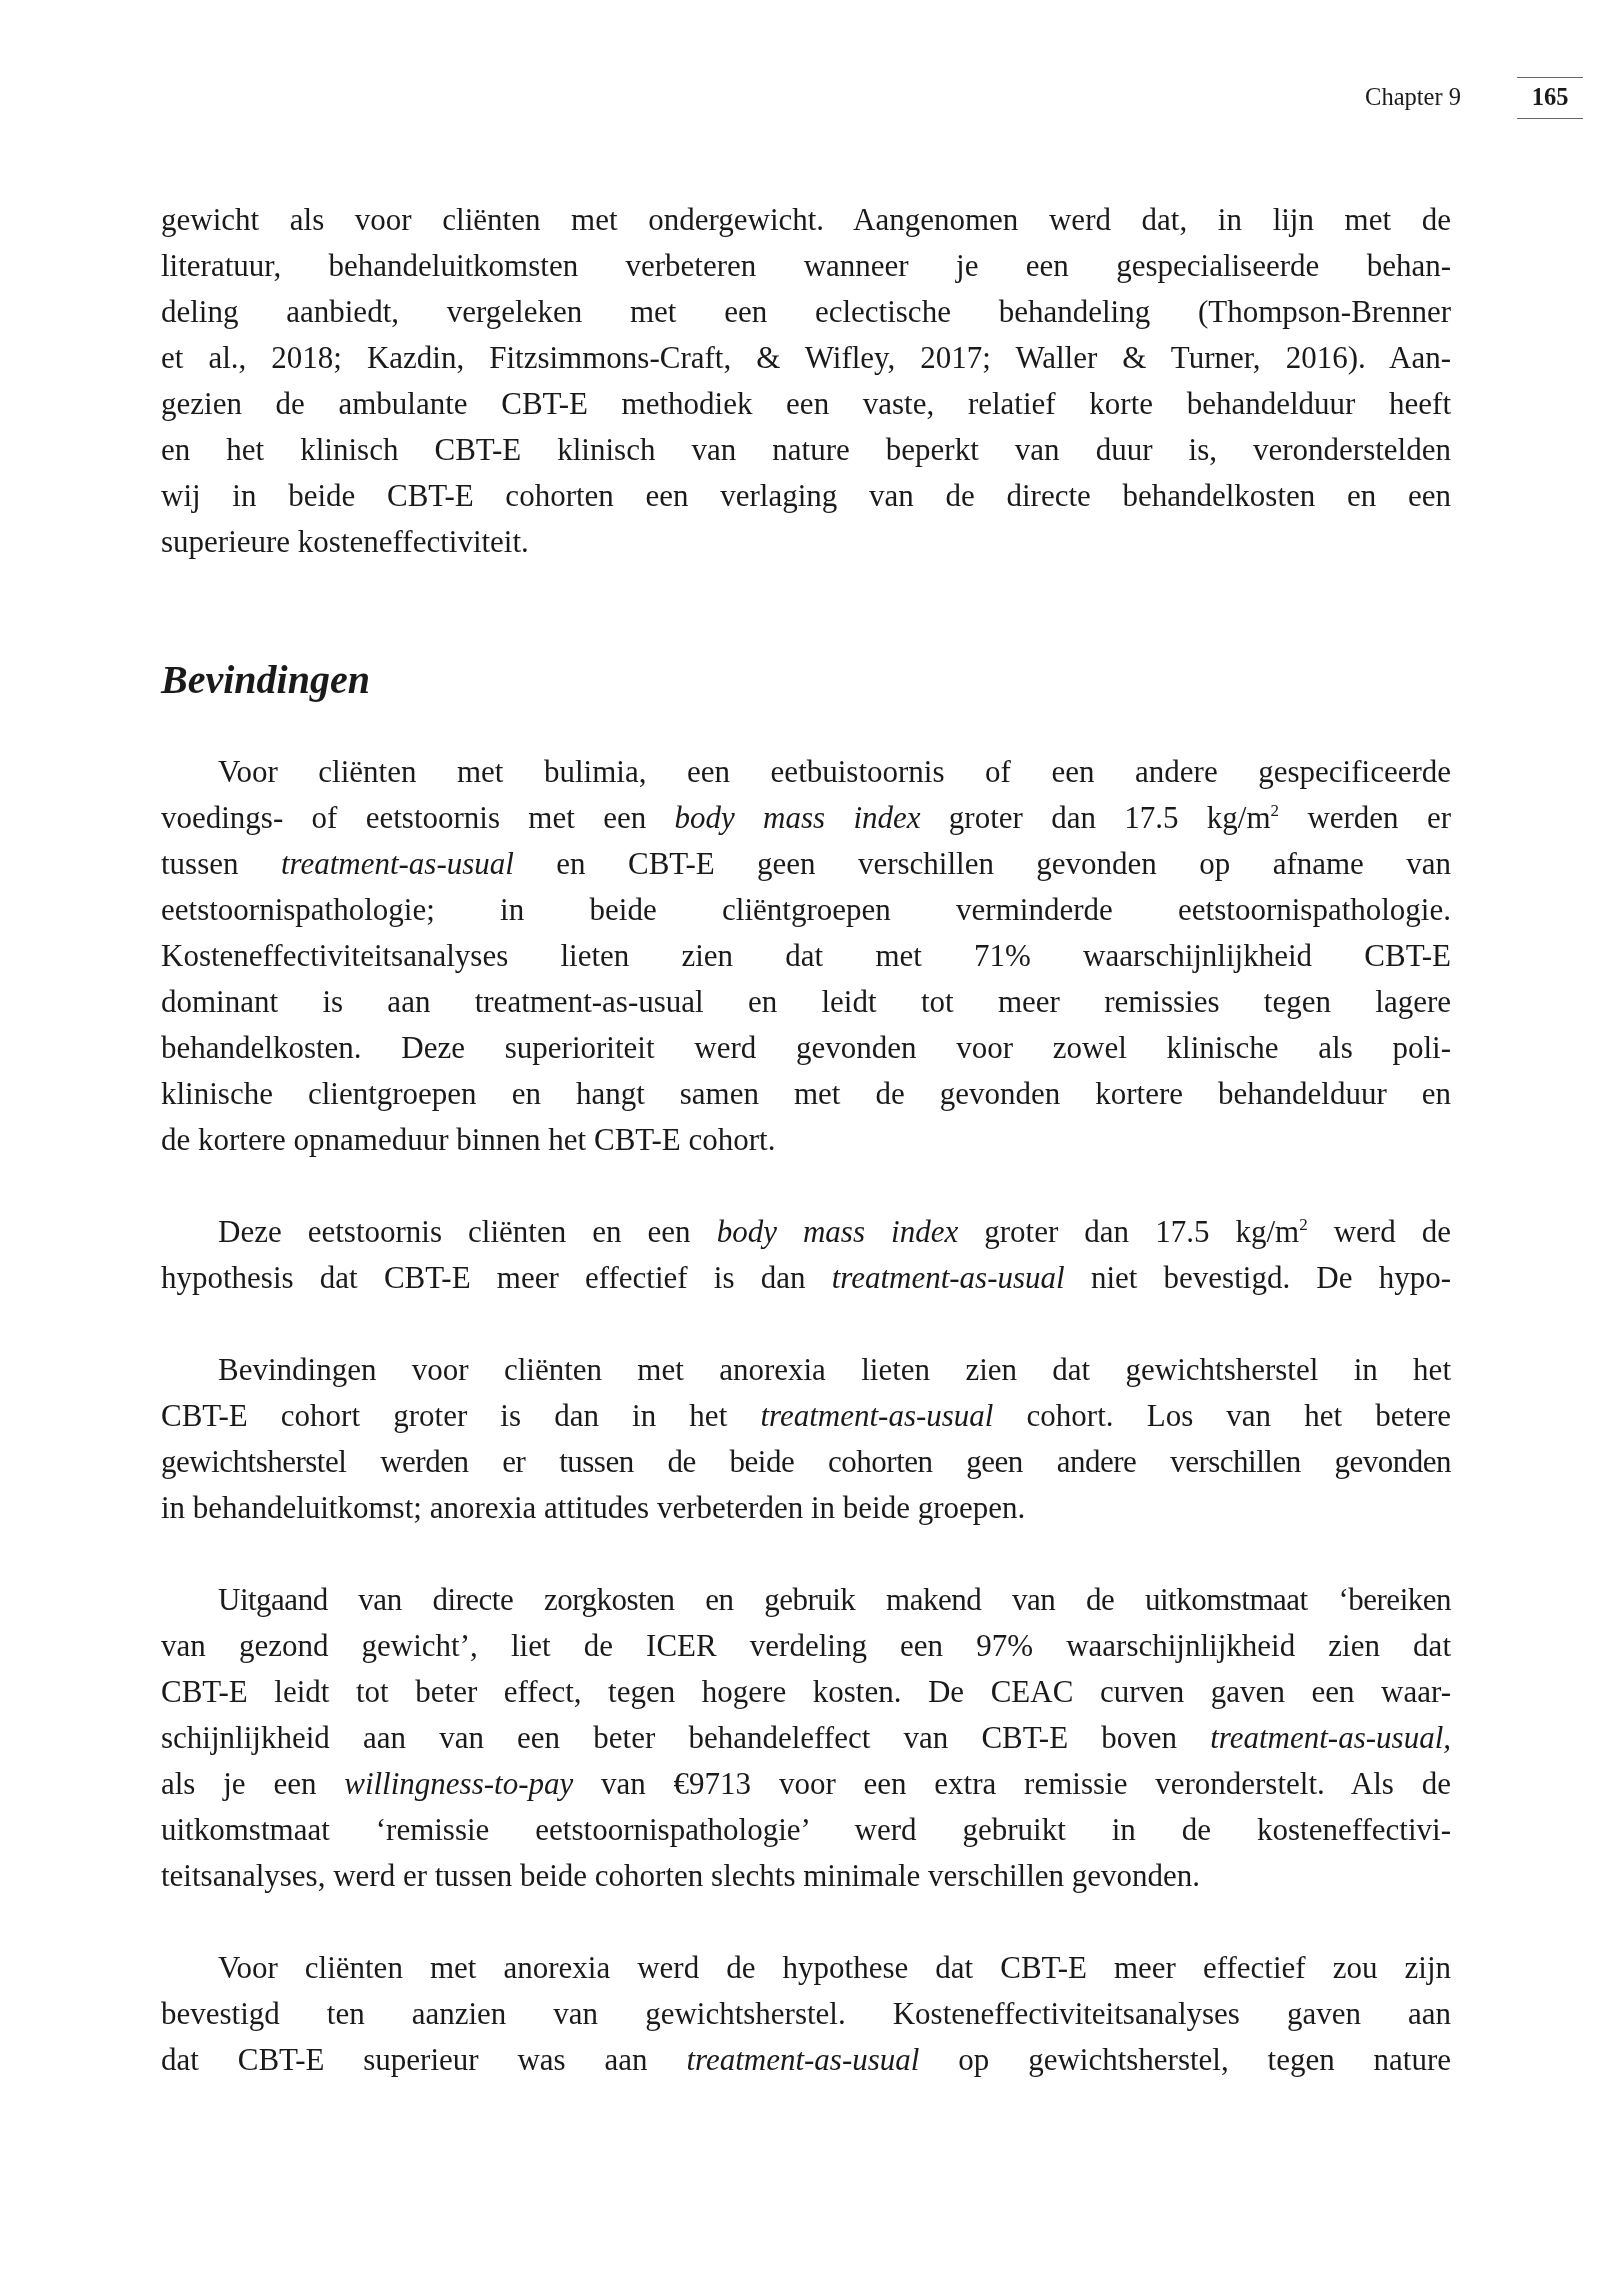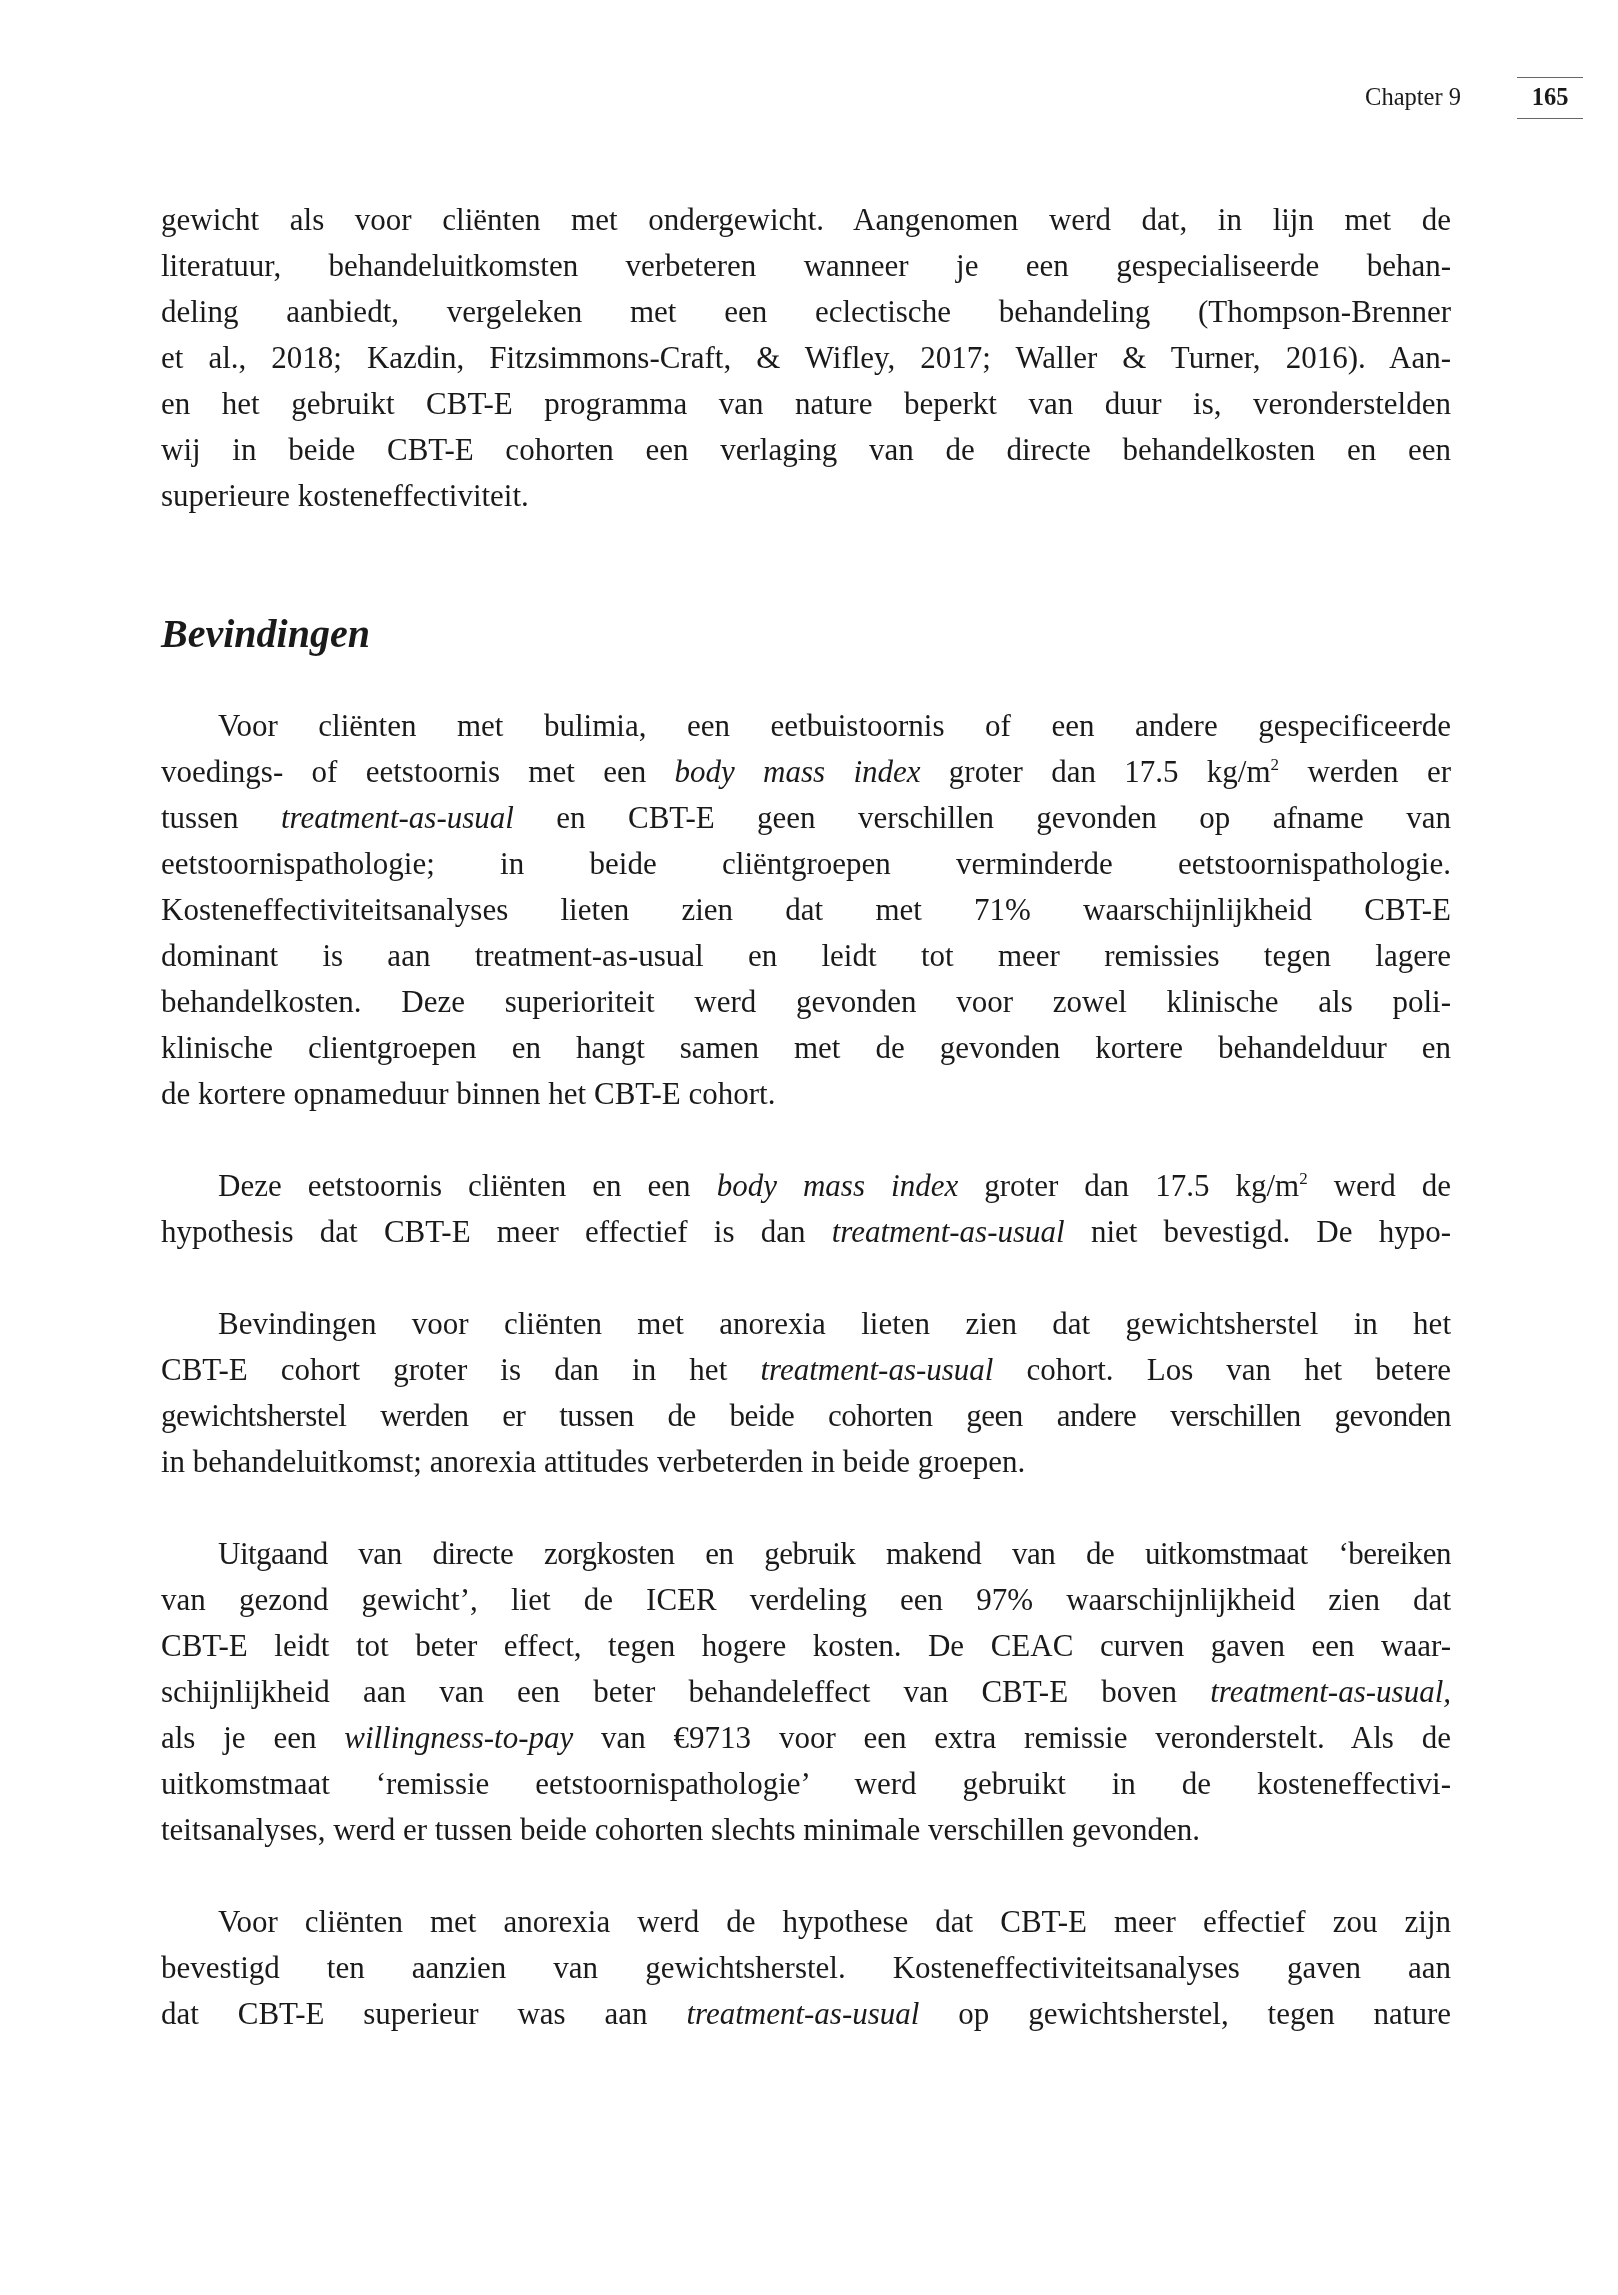--- a/index.html
+++ b/index.html
@@ -32,21 +32,22 @@
   <span class="pagenum">165</span>
 </div>
 
 <div class="body">
 
   <div>
     <div class="line" style="white-space: normal;"><span>gewicht als voor cliënten met ondergewicht. Aangenomen werd dat, in lijn met de</span></div>
     <div class="line" style="white-space: normal;"><span>literatuur, behandeluitkomsten verbeteren wanneer je een gespecialiseerde behan-</span></div>
     <div class="line" style="white-space: normal;"><span>deling aanbiedt, vergeleken met een eclectische behandeling (Thompson-Brenner</span></div>
     <div class="line" style="white-space: normal;"><span>et al., 2018; Kazdin, Fitzsimmons-Craft, &amp; Wifley, 2017; Waller &amp; Turner, 2016). Aan-</span></div>
-    <div class="line" style="white-space: normal;"><span>en het gebruikt CBT-E programma van nature beperkt van duur is, veronderstelden</span></div>
+    <div class="line" style="white-space: normal;"><span>gezien de ambulante CBT-E methodiek een vaste, relatief korte behandelduur heeft</span></div>
+    <div class="line" style="white-space: normal;"><span>en het klinisch CBT-E klinisch van nature beperkt van duur is, veronderstelden</span></div>
     <div class="line" style="white-space: normal;"><span>wij in beide CBT-E cohorten een verlaging van de directe behandelkosten en een</span></div>
     <div class="line last" style="white-space: normal;"><span>superieure kosteneffectiviteit.</span></div>
   </div>
 
   <div class="biggap"></div>
   <div class="heading">Bevindingen</div>
   <div class="gap"></div>
 
   <div>
     <div class="line indent" style="white-space: normal;"><span>Voor cliënten met bulimia, een eetbuistoornis of een andere gespecificeerde</span></div>

